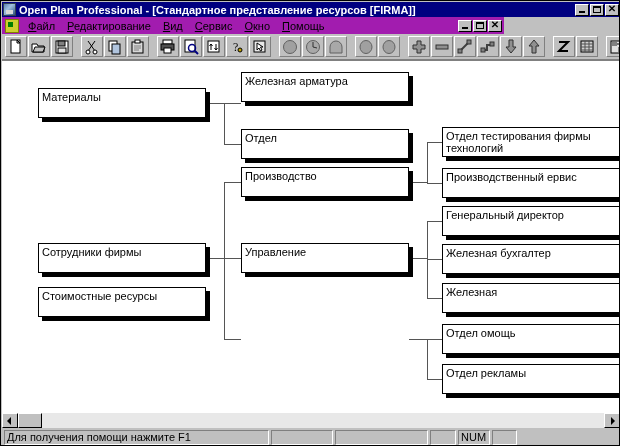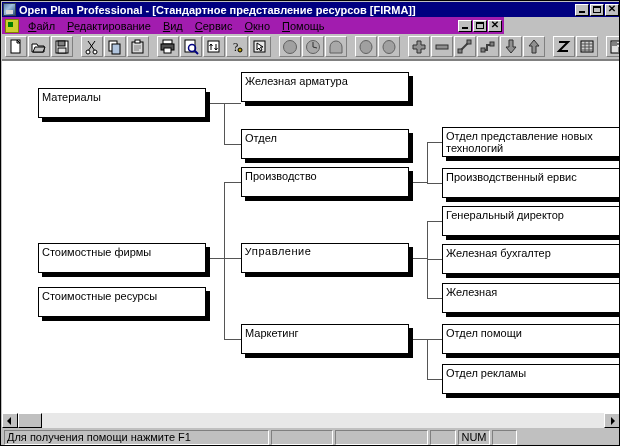--- a/index.html
+++ b/index.html
@@ -271,21 +271,21 @@
     color: #000000;
     padding: 0 2px;
     line-height: 13px;
     white-space: nowrap;
     overflow: hidden;
   }
   .sb-main { flex: 1 1 auto; }
   .sb-p1 { width: 62px; flex: 0 0 auto; }
   .sb-p2 { width: 93px; flex: 0 0 auto; }
   .sb-p3 { width: 26px; flex: 0 0 auto; }
-  .sb-num { width: 32px; flex: 0 0 auto; text-align: center; }
+  .sb-num { width: 32px; flex: 0 0 auto; text-align: left; }
   .sb-p4 { width: 25px; flex: 0 0 auto; }
 </style>
 </head>
 <body>
 
 <div id="app">
 
   <div class="titlebar">
     <div class="title-icon"></div>
     <div class="title-text">Open Plan Professional - [Стандартное представление ресурсов [FIRMA]]</div>
@@ -506,33 +506,32 @@
           <line x1="425" y1="160" x2="440" y2="160" stroke="#555555" stroke-width="1" shape-rendering="crispEdges"></line>
           <line x1="425" y1="198" x2="440" y2="198" stroke="#555555" stroke-width="1" shape-rendering="crispEdges"></line>
           <line x1="425" y1="237" x2="440" y2="237" stroke="#555555" stroke-width="1" shape-rendering="crispEdges"></line>
           <line x1="425" y1="160" x2="425" y2="237" stroke="#555555" stroke-width="1" shape-rendering="crispEdges"></line>
           <line x1="407" y1="278" x2="425" y2="278" stroke="#555555" stroke-width="1" shape-rendering="crispEdges"></line>
           <line x1="425" y1="278" x2="440" y2="278" stroke="#555555" stroke-width="1" shape-rendering="crispEdges"></line>
           <line x1="425" y1="318" x2="440" y2="318" stroke="#555555" stroke-width="1" shape-rendering="crispEdges"></line>
           <line x1="425" y1="278" x2="425" y2="318" stroke="#555555" stroke-width="1" shape-rendering="crispEdges"></line>
         </svg>
     <div class="node" style="left: 36px; top: 27px; width: 168px; height: 30px;"><span>Материалы</span></div>
-        <div class="node" style="left: 36px; top: 182px; width: 168px; height: 30px;"><span>Стоимостные фирмы</span></div>
+        <div class="node" style="left: 36px; top: 182px; width: 168px; height: 30px;"><span>Сотрудники фирмы</span></div>
         <div class="node" style="left: 36px; top: 226px; width: 168px; height: 30px;"><span>Стоимостные ресурсы</span></div>
         <div class="node" style="left: 239px; top: 11px; width: 168px; height: 30px;"><span>Железная арматура</span></div>
         <div class="node" style="left: 239px; top: 68px; width: 168px; height: 30px;"><span>Отдел</span></div>
         <div class="node" style="left: 239px; top: 106px; width: 168px; height: 30px;"><span>Производство</span></div>
-        <div class="node" style="left: 239px; top: 182px; width: 168px; height: 30px; font-family: Liberation Mono, monospace;"><span>Управление</span></div>
-        <div class="node" style="left: 239px; top: 263px; width: 168px; height: 30px;"><span>Маркетинг</span></div>
-        <div class="node" style="left: 440px; top: 66px; width: 180px; height: 30px;"><span>Отдел представление новых технологий</span></div>
+        <div class="node" style="left: 239px; top: 182px; width: 168px; height: 30px;"><span>Управление</span></div>
+        <div class="node" style="left: 440px; top: 66px; width: 180px; height: 30px;"><span>Отдел тестирования фирмы технологий</span></div>
         <div class="node" style="left: 440px; top: 107px; width: 180px; height: 30px;"><span>Производственный ервис</span></div>
         <div class="node" style="left: 440px; top: 145px; width: 180px; height: 30px;"><span>Генеральный директор</span></div>
         <div class="node" style="left: 440px; top: 183px; width: 180px; height: 30px;"><span>Железная бухгалтер</span></div>
         <div class="node" style="left: 440px; top: 222px; width: 180px; height: 30px;"><span>Железная</span></div>
-        <div class="node" style="left: 440px; top: 263px; width: 180px; height: 30px;"><span>Отдел помощи</span></div>
+        <div class="node" style="left: 440px; top: 263px; width: 180px; height: 30px;"><span>Отдел омощь</span></div>
         <div class="node" style="left: 440px; top: 303px; width: 180px; height: 30px;"><span>Отдел рекламы</span></div>
       </div>
   </div>
 
   <div class="hscroll">
     <div class="sb-arrow sb-left"></div>
     <div class="sb-track">
       <div class="sb-thumb"></div>
     </div>
     <div class="sb-arrow sb-right"></div>

